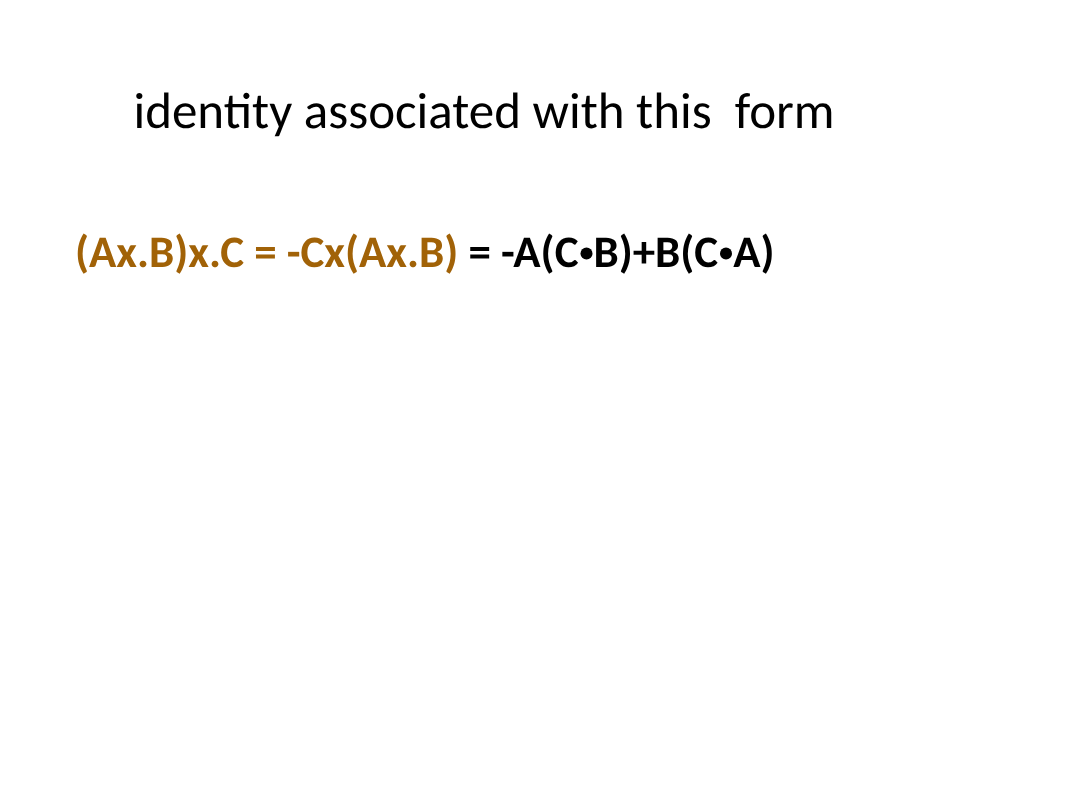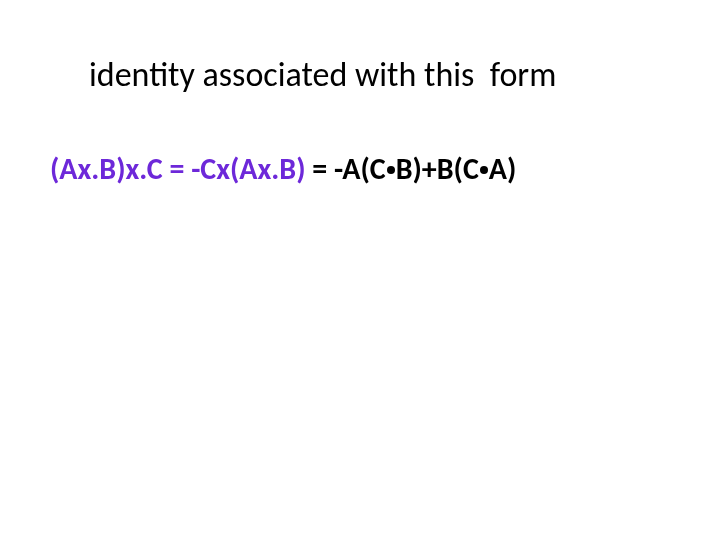--- a/index.html
+++ b/index.html
@@ -27,21 +27,21 @@
     margin-left: 15px;
   }
   .equation {
     position: absolute;
     top: 150px;
     left: 50px;
     font-size: 30px;
     font-weight: 700;
     white-space: nowrap;
   }
-  .red { color: #6d28d9; }
+  .red { color: #a16207; }
   .black { color: #000000; }
   .dot {
     display: inline-block;
     vertical-align: middle;
     width: 8px;
     height: 8px;
     background: #000000;
     border-radius: 50%;
     margin: 0 1px 4px 1px;
   }

